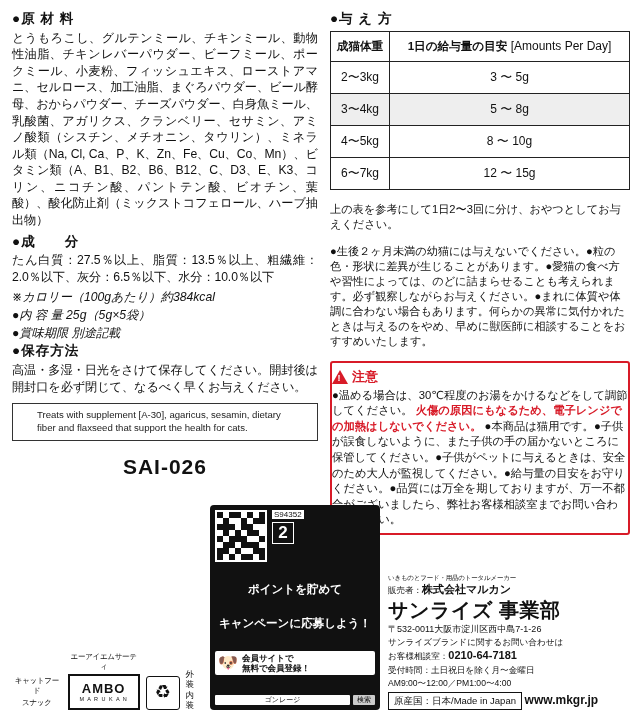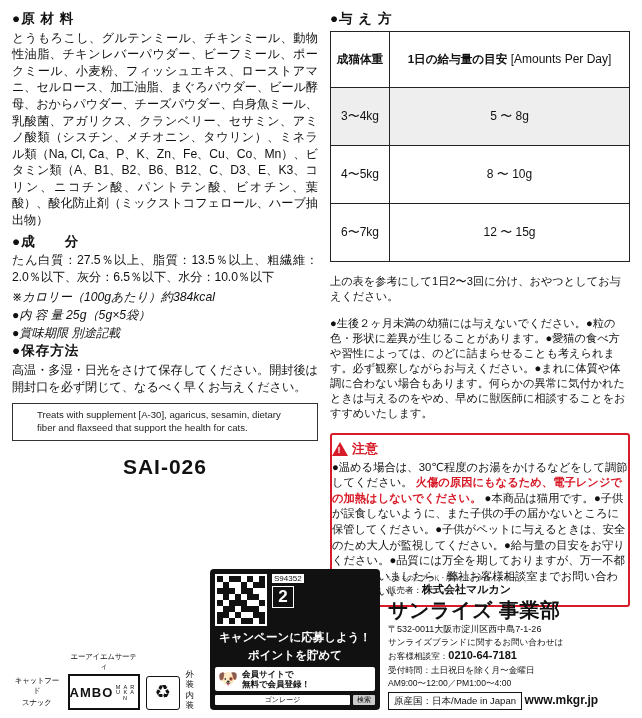--- a/index.html
+++ b/index.html
@@ -39,21 +39,21 @@
   
   table.feed {
     border-collapse: collapse;
     width: 100%;
     font-size: 12px;
     margin-top: 3px;
   }
   table.feed th, table.feed td {
     border: 1px solid #222;
     text-align: center;
-    padding: 20px 2px;
+    padding: 7px 2px;
     font-weight: normal;
   }
   table.feed th { font-weight: bold; font-size: 11.6px; }
   table.feed th .en { font-size: 12px; font-weight: normal; margin-top: 32px; }
   table.feed tr.alt td { background: #eeeeee; }
 
   .after-table { font-size: 11.2px; margin-top: 12px; line-height:1.35; }
 
   .caution {
     border: 2px solid #d81b28;
@@ -115,21 +115,21 @@
     gap:8px;
   }
 
   .logos { width:190px; }
   .logo-row { display:flex; align-items:flex-end; gap:6px; }
   .logo-item { text-align:center; }
   .logo-cap { font-size:7.5px; letter-spacing:-0.3px; margin-bottom:2px; }
   .ambo {
     border:2px solid #111;
     width:72px; height:36px;
-    display:flex; flex-direction:row;
+    display:flex; flex-direction:column;
     align-items:center; justify-content:center;
     line-height:1;
   }
   .ambo .top { font-size:13px; font-weight:bold; letter-spacing:1px; }
   .ambo .bot { font-size:5.5px; letter-spacing:1px; margin-top:2px; }
   .plabox {
     border:1.5px solid #111;
     border-radius:3px;
     width:34px;height:34px;
     display:flex;flex-direction:column;align-items:center;justify-content:center;
@@ -144,21 +144,21 @@
 
   
   .campaign {
     width:170px;
     background:#111;
     color:#fff;
     border-radius:4px;
     padding:5px;
     display:flex;
     flex-direction:column;
-    gap:4px;
+    gap:20px;
   }
   .camp-top { display:flex; gap:5px; align-items:flex-start; }
   .qr {
     width:52px;height:52px;background:#fff;
     display:grid;
     grid-template-columns: repeat(8, 1fr);
     grid-template-rows: repeat(8, 1fr);
     padding:2px;
   }
   .qr i { background:#111; }
@@ -241,20 +241,24 @@
       <div class="sec-head">●与 え 方</div>
 
       <table class="feed">
         <tbody>
             <tr>
           <th>成猫体重</th>
           <th>
             <span>1日の給与量の目安</span>
             <span class="en">[Amounts Per Day]</span>
           </th>
+        </tr>
+        <tr>
+          <td>2〜3kg</td>
+          <td>3 〜 5g</td>
         </tr>
         <tr class="alt">
           <td>3〜4kg</td>
           <td>5 〜 8g</td>
         </tr>
         <tr>
           <td>4〜5kg</td>
           <td>8 〜 10g</td>
         </tr>
         <tr>
@@ -372,22 +376,22 @@
             <i></i>
             <i></i>
             <i style="background:#fff"></i>
             <i></i>
         </div>
         <div>
           <div class="camp-code">S94352</div>
           <div class="camp-num">2</div>
         </div>
       </div>
+      <div class="camp-point">ポイントを貯めて</div>
       <div class="camp-point">キャンペーンに応募しよう！</div>
-      <div class="camp-point">ポイントを貯めて</div>
       <div class="camp-free">
         <span class="dog">🐶</span>
         <span class="txt">
           <span>会員サイトで</span><br>
           <span>無料で会員登録！</span>
         </span>
       </div>
       <div class="camp-search">
         <span class="field">ゴンレージ</span>
         <span class="btn">検索</span>

